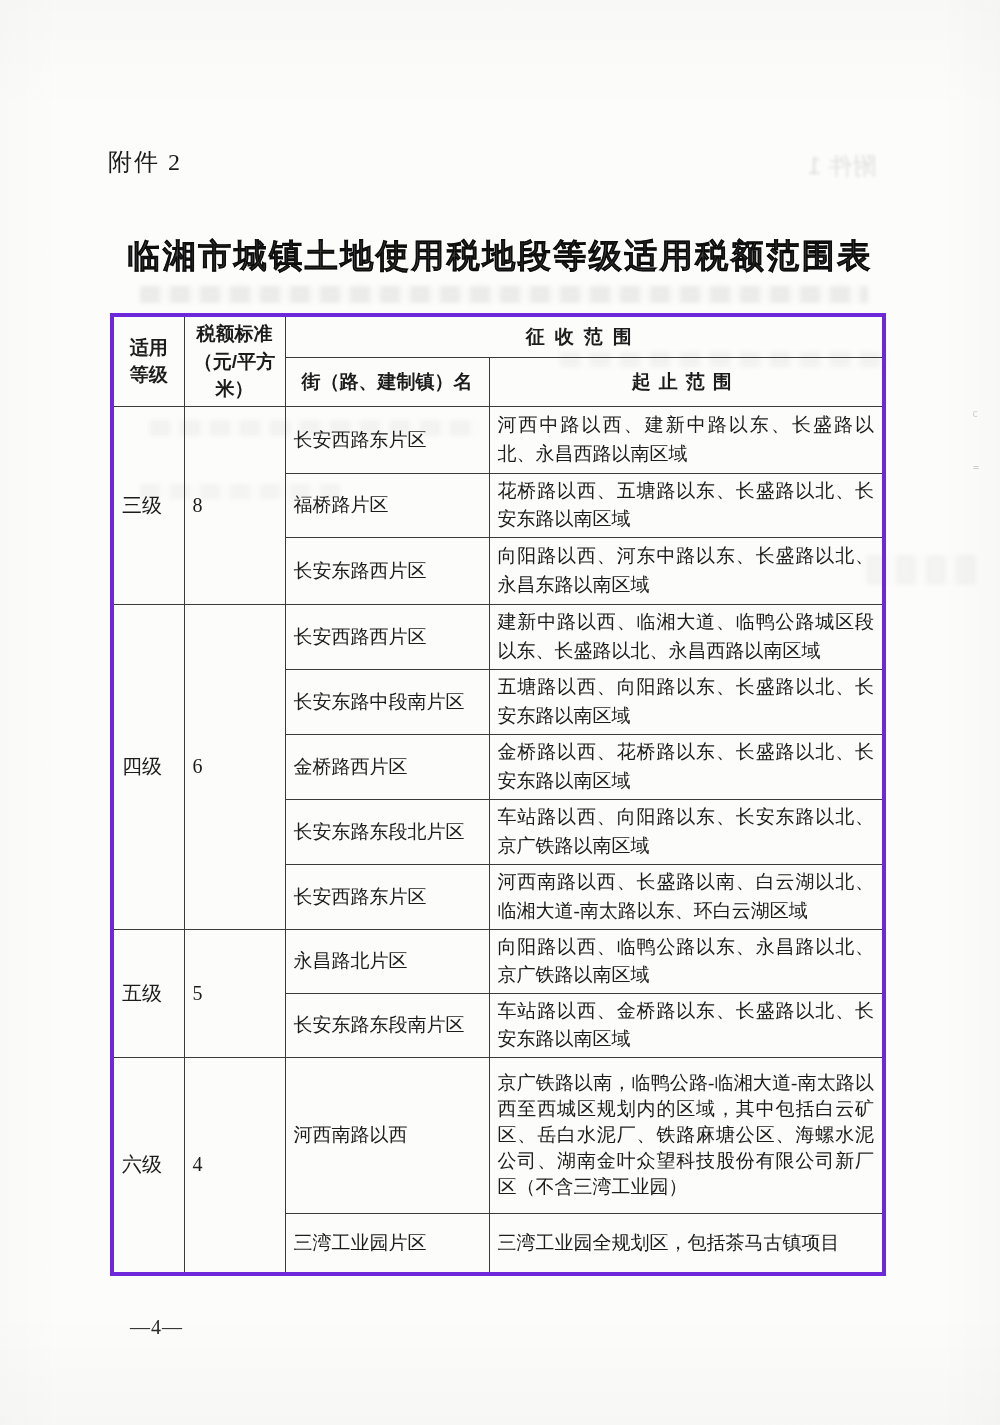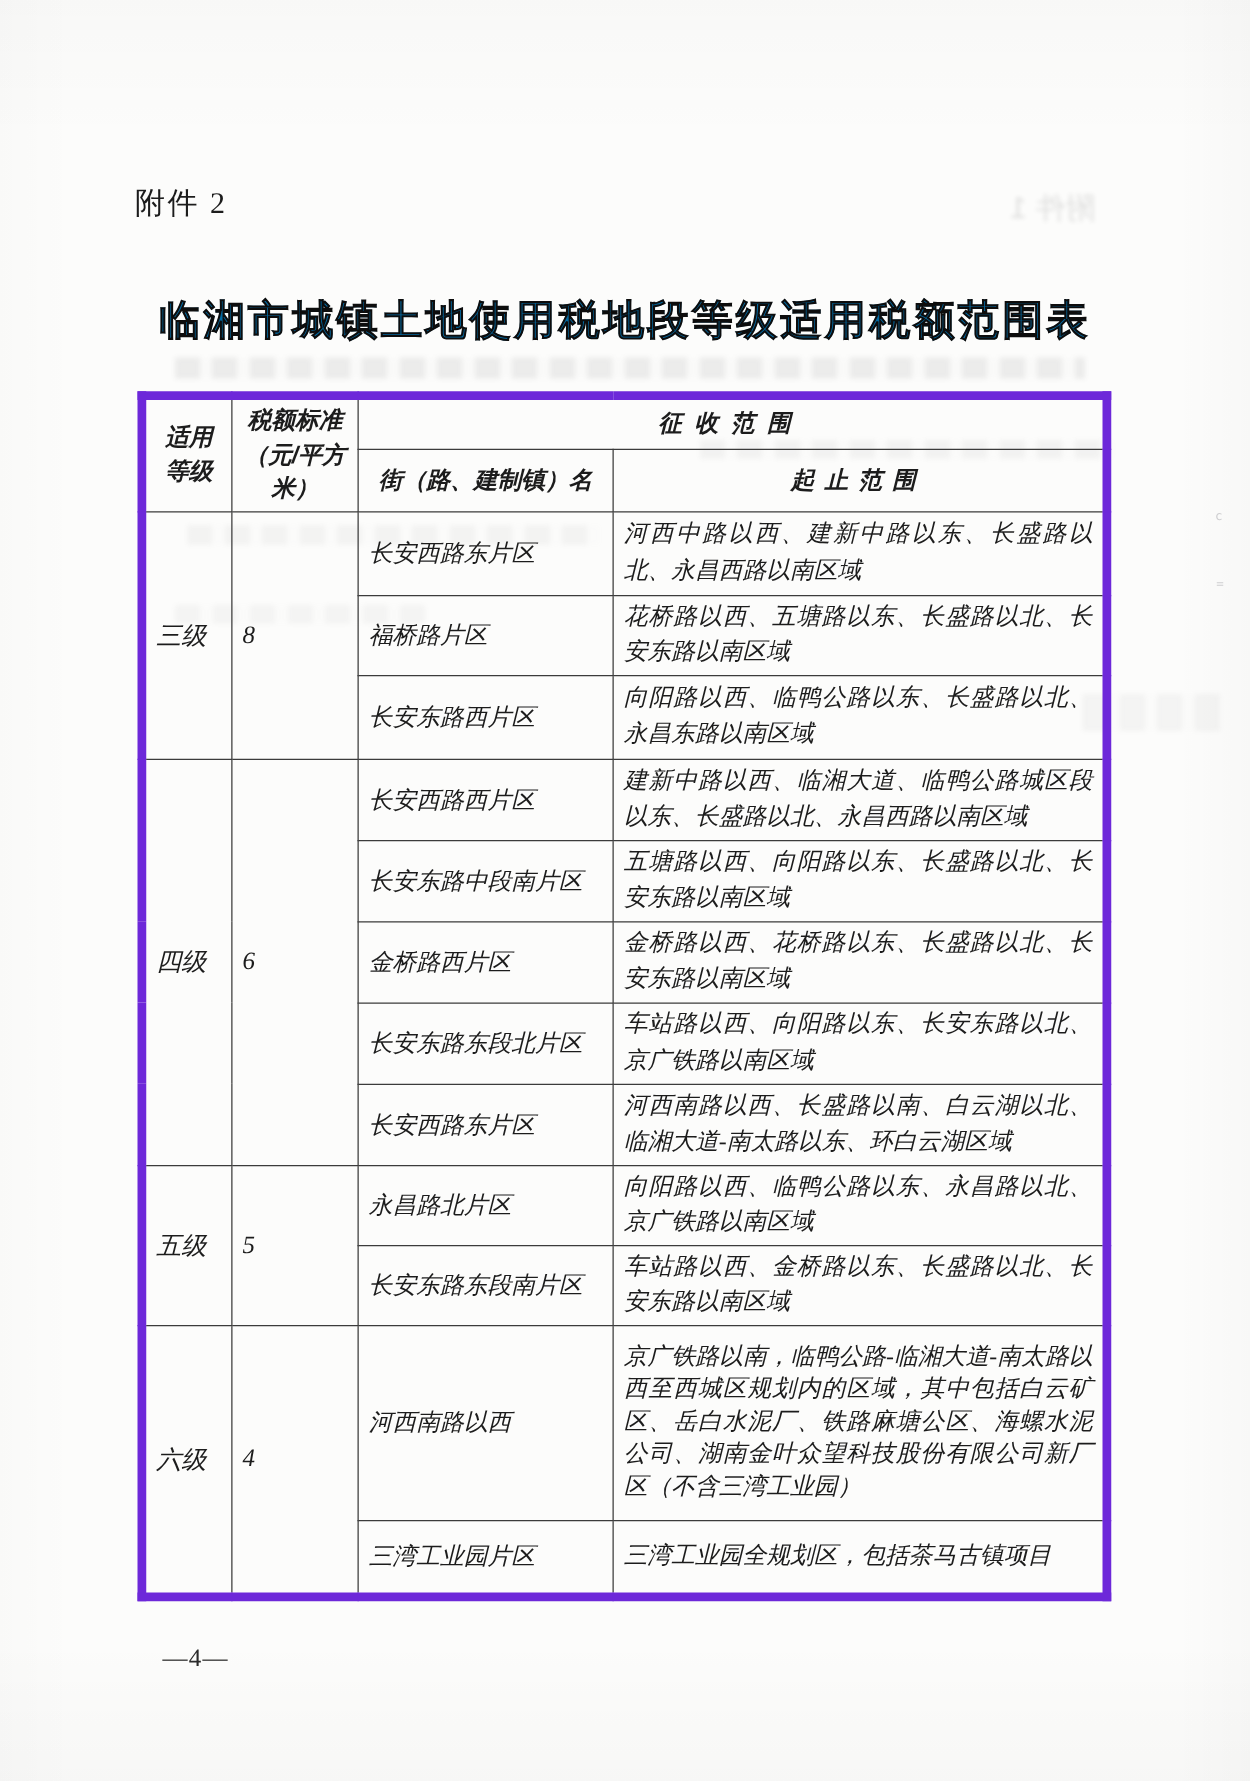--- a/index.html
+++ b/index.html
@@ -36,41 +36,41 @@
 
   .doc-title {
     position: absolute;
     left: 0;
     top: 234px;
     width: 1000px;
     text-align: center;
     font-size: 33px;
     font-weight: bold;
     letter-spacing: 2.5px;
-    color: #0369a1;
+    color: #404040;
     font-family: "Liberation Sans", sans-serif;
     -webkit-text-stroke: 0.6px #0d0d0d;
   }
 
   table.tax-table {
     position: absolute;
     left: 110px;
     top: 313px;
     width: 772px;
     border-collapse: collapse;
     table-layout: fixed;
     font-size: 19px;
   }
   table.tax-table td {
     border: 1.6px solid #3b3b3b;
     padding: 3px 8px;
     vertical-align: middle;
     overflow: hidden;
   }
-  table.tax-table { border: 7px solid #6d28d9; font-style: italic; }
+  table.tax-table { border: 4px solid #6d28d9; }
 
   td.hdr {
     text-align: center;
     font-family: "Liberation Sans", sans-serif;
     font-weight: 600;
     white-space: pre-line;
     line-height: 1.45;
     padding: 2px 2px;
   }
   td.scope-hdr { letter-spacing: 10px; padding-left: 12px; }
@@ -186,21 +186,21 @@
     <td class="rate-cell" rowspan="3">8</td>
     <td class="street-cell">长安西路东片区</td>
     <td class="range-cell">河西中路以西、建新中路以东、长盛路以北、永昌西路以南区域</td>
   </tr>
   <tr class="h63">
     <td class="street-cell">福桥路片区</td>
     <td class="range-cell">花桥路以西、五塘路以东、长盛路以北、长安东路以南区域</td>
   </tr>
   <tr class="h67">
     <td class="street-cell">长安东路西片区</td>
-    <td class="range-cell">向阳路以西、临鸭公路以东、长盛路以北、永昌东路以南区域</td>
+    <td class="range-cell">向阳路以西、河东中路以东、长盛路以北、永昌东路以南区域</td>
   </tr>
 
   <tr class="h65">
     <td class="level-cell" rowspan="5">四级</td>
     <td class="rate-cell" rowspan="5">6</td>
     <td class="street-cell">长安西路西片区</td>
     <td class="range-cell">建新中路以西、临湘大道、临鸭公路城区段以东、长盛路以北、永昌西路以南区域</td>
   </tr>
   <tr class="h65">
     <td class="street-cell">长安东路中段南片区</td>

